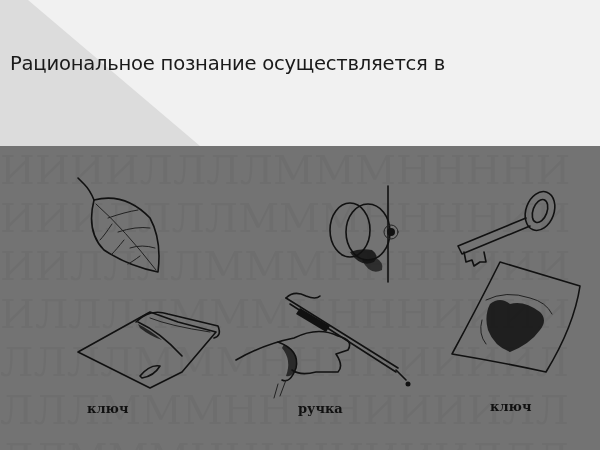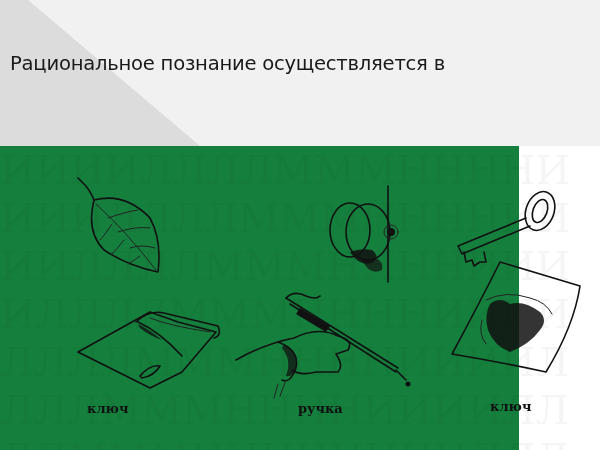--- a/index.html
+++ b/index.html
@@ -1,17 +1,17 @@
 <!DOCTYPE html>
 <html><head>
   <meta charset="utf-8">
   <style>
     html, body { margin: 0; padding: 0; }
     body { width: 600px; height: 450px; overflow: hidden; background: #ffffff; position: relative; font-family: "DejaVu Sans", sans-serif; }
-    .slide { position: absolute; left: 0; top: 0; width: 519px; height: 450px; background: #15803d; }
+    .slide { position: absolute; left: 0; top: 0; width: 600px; height: 450px; background: #737373; }
     .text-panel { position: absolute; left: 0; top: 0; width: 600px; height: 146px; background: #f1f1f1; overflow: hidden; }
     .triangle { position: absolute; left: 0; top: 0; width: 600px; height: 146px; }
     .text { position: absolute; left: 10px; top: 3px; width: 590px; font-size: 19.6px; line-height: 24.4px; color: #1a1a1a; letter-spacing: -0.25px; white-space: pre; }
     .text div { height: 24.4px; }
     .ghost { position: absolute; left: 0; top: 146px; width: 600px; height: 304px; overflow: hidden; opacity: 0.035; font-family: "DejaVu Serif", serif; font-size: 40px; line-height: 48px; color: #000; word-break: break-all; }
     .pictures { position: absolute; left: 0; top: 146px; width: 600px; height: 304px; }
     .label { position: absolute; font-family: "DejaVu Serif", serif; font-weight: bold; font-size: 13px; color: #111; }
     svg .ink { stroke: #111; fill: none; stroke-width: 1.6; stroke-linecap: round; stroke-linejoin: round; }
     svg .ink-thin { stroke: #222; fill: none; stroke-width: 1; stroke-linecap: round; }
     svg .fill-ink { fill: #111; stroke: none; }

